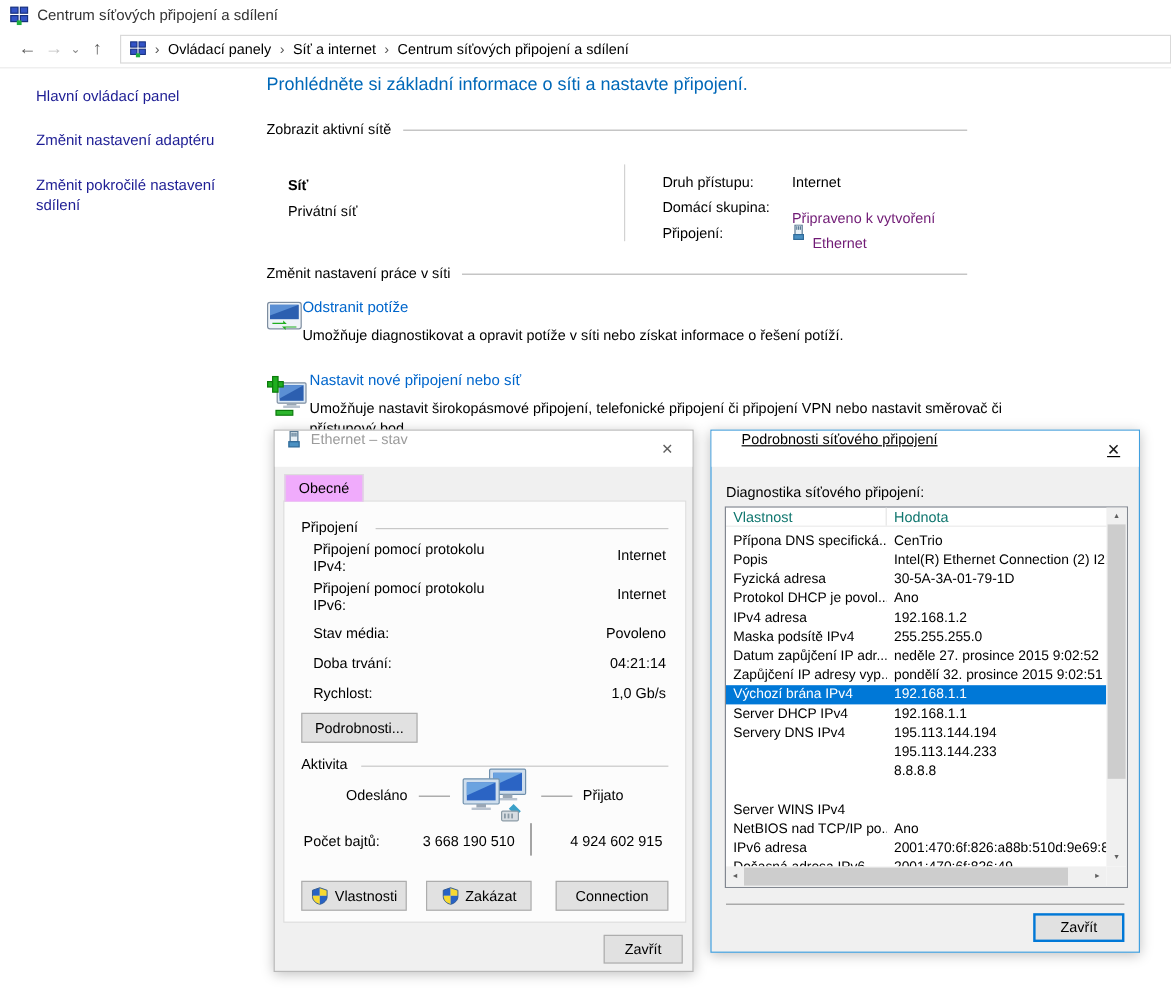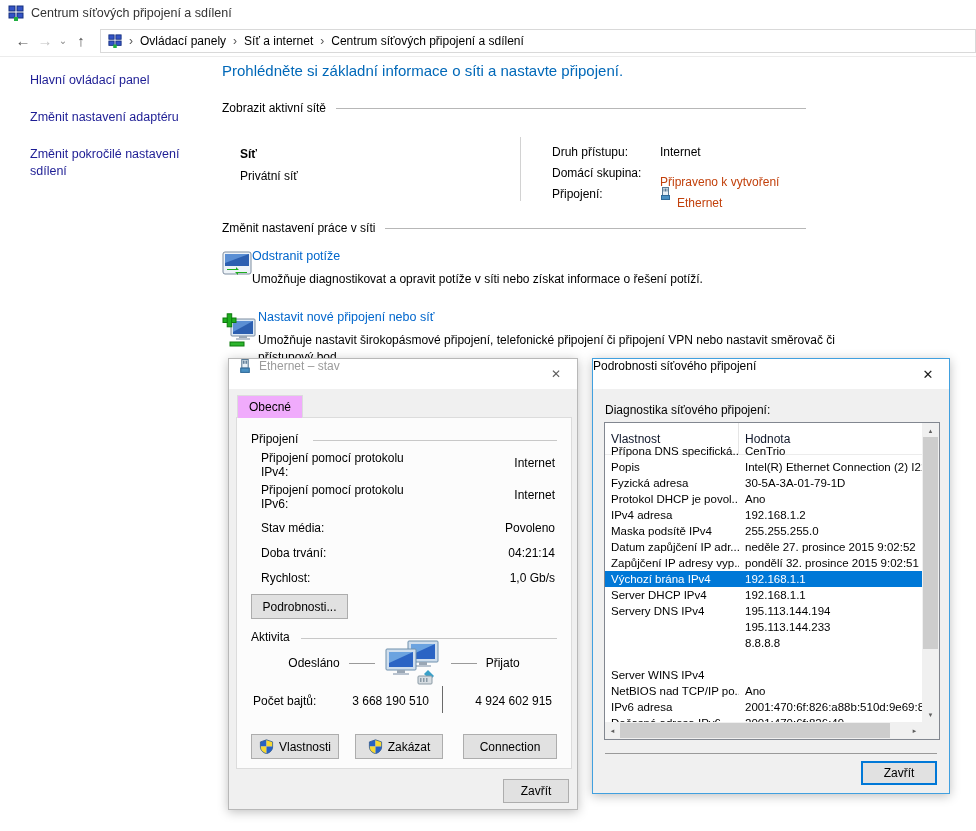--- a/index.html
+++ b/index.html
@@ -35,21 +35,21 @@
   .sec-hd .txt { white-space:nowrap; }
   .sec-hd .line { flex:1; border-top:1px solid #b7b7b7; }
   .active-net { position:relative; height:78px; margin-bottom:14px; }
   .net-name { position:absolute; left:18px; top:18px; font-weight:bold; }
   .net-type { position:absolute; left:18px; top:40px; }
   .net-vline { position:absolute; left:298px; top:8px; height:64px; border-left:1px solid #d2d2d2; }
   .net-rows { position:absolute; left:330px; top:12px; }
   .net-row { display:flex; height:21px; align-items:center; }
   .net-row .lbl { width:108px; }
   .net-row .val { display:flex; align-items:center; gap:6px; }
-  .blue-link { color:#c2410c; cursor:pointer;margin-top:19px; }
+  .blue-link { color:#701a75; cursor:pointer;margin-top:19px; }
   .task { display:flex; margin-bottom:22px; }
   .task-icon { width:46px; padding-top:2px; }
   .task-title { color:#0066cc; font-size:12.5px; margin-bottom:8px; cursor:pointer; }
   .task-desc { width:612px; line-height:17px; }
 
   
   .dialog { position:absolute; background:#f0f0f0; box-shadow:0 2px 10px rgba(0,0,0,.25); }
   .dlg-titlebar { height:30px; background:#fff; display:flex; align-items:flex-start; padding-left:10px; gap:8px; }
   .dlg-title { flex:1; }
   .dlg-close { width:42px; height:30px; display:flex; align-items:center; justify-content:center; font-size:12px; cursor:pointer; }
@@ -72,25 +72,25 @@
   .bytes-v1 { position:absolute; left:96px; top:276px; width:96px; text-align:right; }
   .bytes-div { position:absolute; left:205px; top:268px; height:27px; border-left:1px solid #6a6a6a; }
   .bytes-v2 { position:absolute; left:215px; top:276px; width:100px; text-align:right; }
   .eth-btn1 { position:absolute; left:14px; top:316px; width:88px; height:25px; }
   .eth-btn2 { position:absolute; left:118px; top:316px; width:88px; height:25px; }
   .eth-btn3 { position:absolute; left:226px; top:316px; width:94px; height:25px; }
   .eth-close { position:absolute; right:8px; top:420px; width:66px; height:24px; }
 
   
   .det { left:592px; top:358px; width:358px; height:436px; border:1px solid #41a0df; }
-  .det .dlg-titlebar { color:#000; padding-left:0; }
+  .det .dlg-titlebar { color:#000; padding-left:25px;text-decoration:underline; }
   .det .dlg-close { color:#1a1a1a; font-size:13px; }
   .det-label { position:absolute; left:12px; top:44px; }
   .listview { position:absolute; left:11px; top:63px; width:336px; height:318px; background:#fff; border:1px solid #828790; }
-  .lv-header { height:32px; display:flex; align-items:center; border-bottom:1px solid #ececec; color:#0f172a; }
+  .lv-header { height:16px; display:flex; align-items:center; border-bottom:1px solid #ececec; color:#0f766e; }
   .lv-header .h1 { width:134px; padding-left:6px; border-right:1px solid #e5e5e5; height:100%; display:flex; align-items:center; }
   .lv-header .h2 { flex:1; padding-left:6px; }
   .lv-rows { position:absolute; left:0; top:20px; right:17px; bottom:17px; overflow:hidden; }
   .lv-row { height:16px; display:flex; align-items:center; font-size:11.5px; }
   .lv-row .c1 { width:134px; padding-left:6px; flex-shrink:0; white-space:nowrap; overflow:hidden; }
   .lv-row .c2 { flex:1; padding-left:6px; white-space:nowrap; overflow:hidden; }
   .lv-row.selected { background:#0078d7; color:#fff; }
   .vscroll { position:absolute; right:0; top:0; bottom:17px; width:17px; background:#f0f0f0; }
   .hscroll { position:absolute; left:0; right:17px; bottom:0; height:17px; background:#f0f0f0; display:flex; align-items:center; }
   .scroll-corner { position:absolute; right:0; bottom:0; width:17px; height:17px; background:#f0f0f0; }

